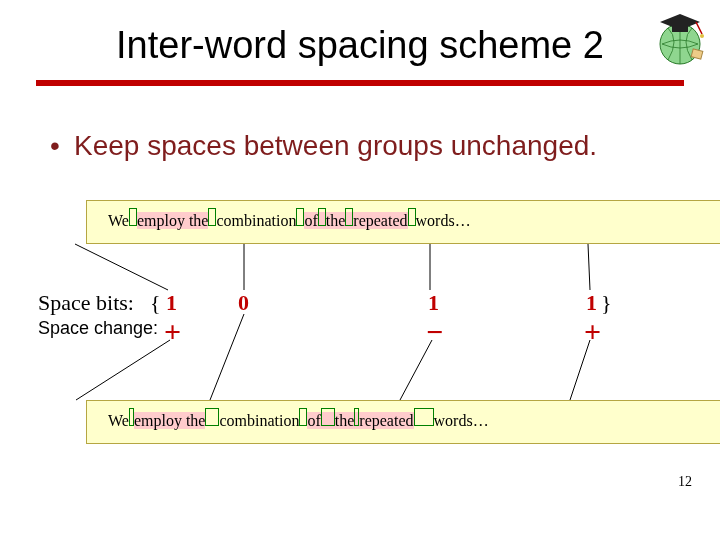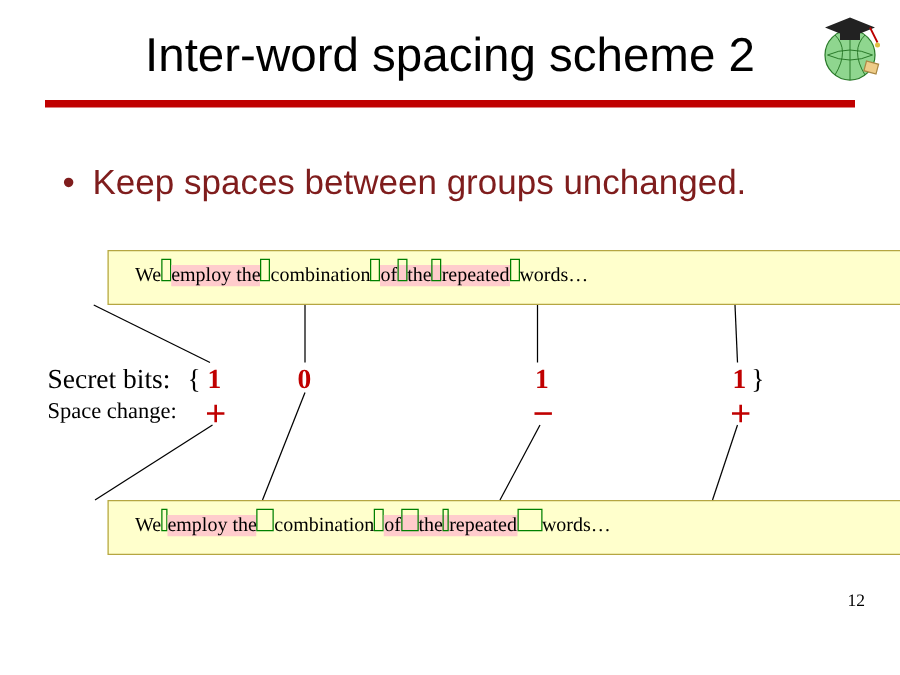--- a/index.html
+++ b/index.html
@@ -89,21 +89,21 @@
     position: absolute;
     left: 38px;
     top: 290px;
     font-family: "Times New Roman", serif;
     font-size: 22px;
   }
   .change-label {
     position: absolute;
     left: 38px;
     top: 318px;
-    font-family: Liberation Serif, serif;
+    font-family: Liberation Sans, sans-serif;
     font-size: 18px;
   }
   .bit {
     position: absolute;
     font-family: "Times New Roman", serif;
     font-weight: bold;
     font-size: 22px;
     color: #c00000;
   }
   .sign {
@@ -164,21 +164,21 @@
 
   <div id="box1" class="example-box">
     <span class="word">We</span><span class="spacebox sp-m"></span><span class="pink"><span class="word">employ</span> <span class="word">the</span></span><span class="spacebox sp-m"></span><span class="word">combination</span><span class="spacebox sp-m"></span><span class="pink"><span class="word">of</span><span class="spacebox sp-m"></span><span class="word">the</span><span class="spacebox sp-m"></span><span class="word">repeated</span></span><span class="spacebox sp-m"></span><span class="word">words…</span>
   </div>
 
   <div id="box2" class="example-box">
     <span class="word">We</span><span class="spacebox sp-s"></span><span class="pink"><span class="word">employ</span> <span class="word">the</span></span><span class="spacebox sp-l"></span><span class="word">combination</span><span class="spacebox sp-m"></span><span class="pink"><span class="word">of</span><span class="spacebox sp-l"></span><span class="word">the</span><span class="spacebox sp-s"></span><span class="word">repeated</span></span><span class="spacebox sp-xl"></span><span class="word">words…</span>
   </div>
 
   <div class="secret-label">
-    <span>Secret bits:</span>
+    <span>Space bits:</span>
   </div>
   <div class="change-label">
     <span>Space change:</span>
   </div>
   <span class="brace" style="left:150px; top:290px;">{</span>
   <span class="brace" style="left:601px; top:290px;">}</span>
 
   <span class="bit" style="left:166px; top:290px;">1</span>
   <span class="sign" style="left:164px; top:322px;">+</span>
 

